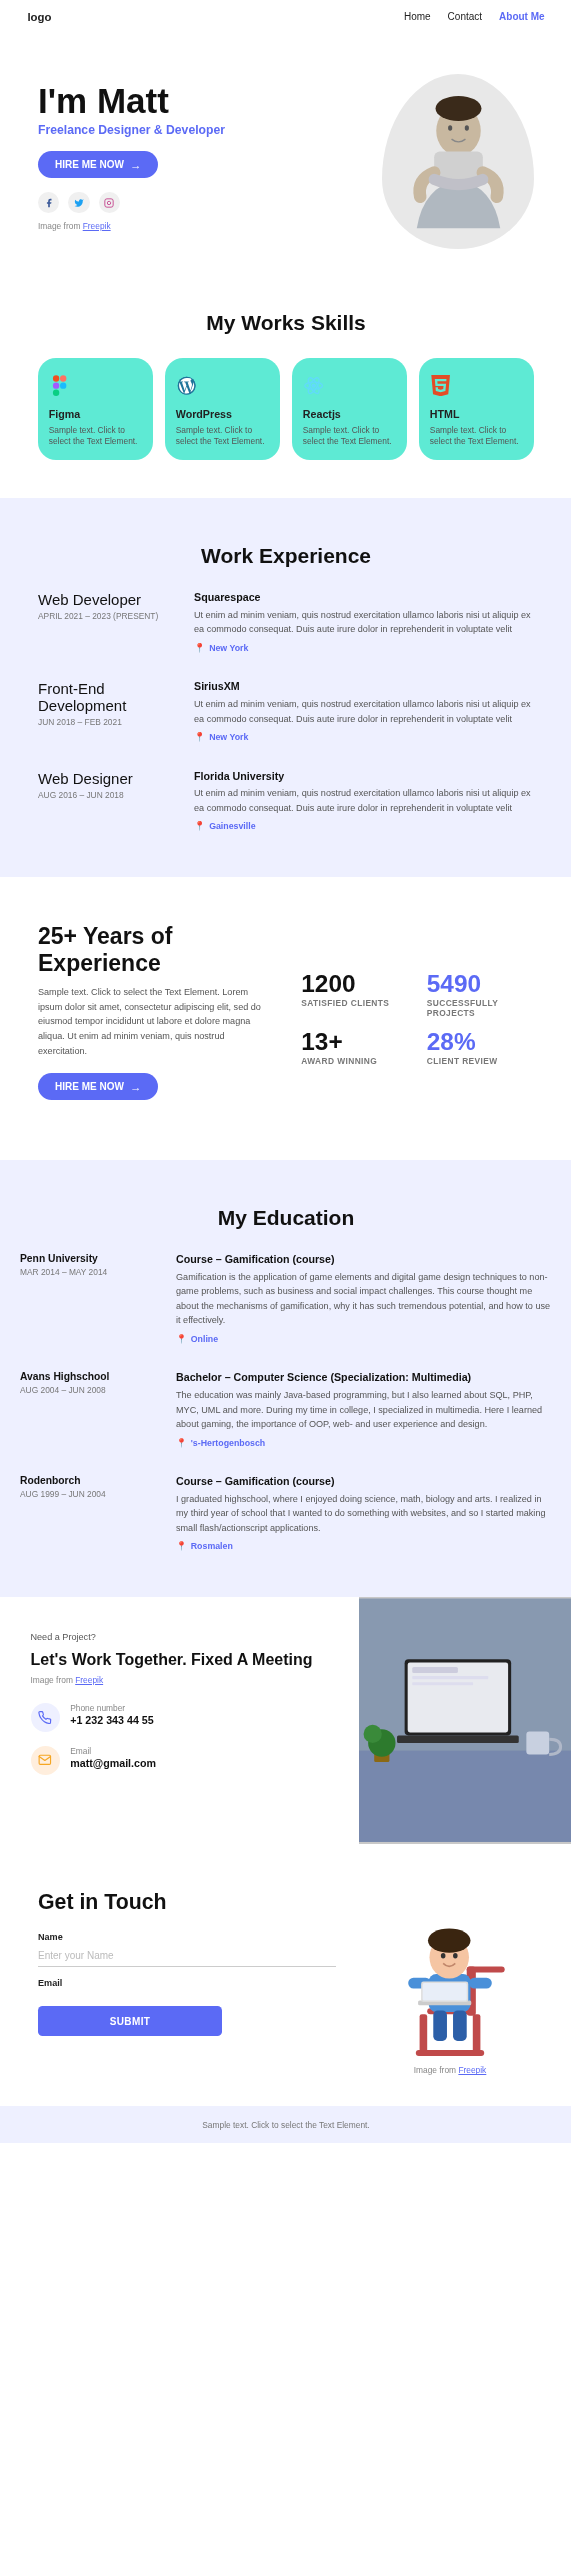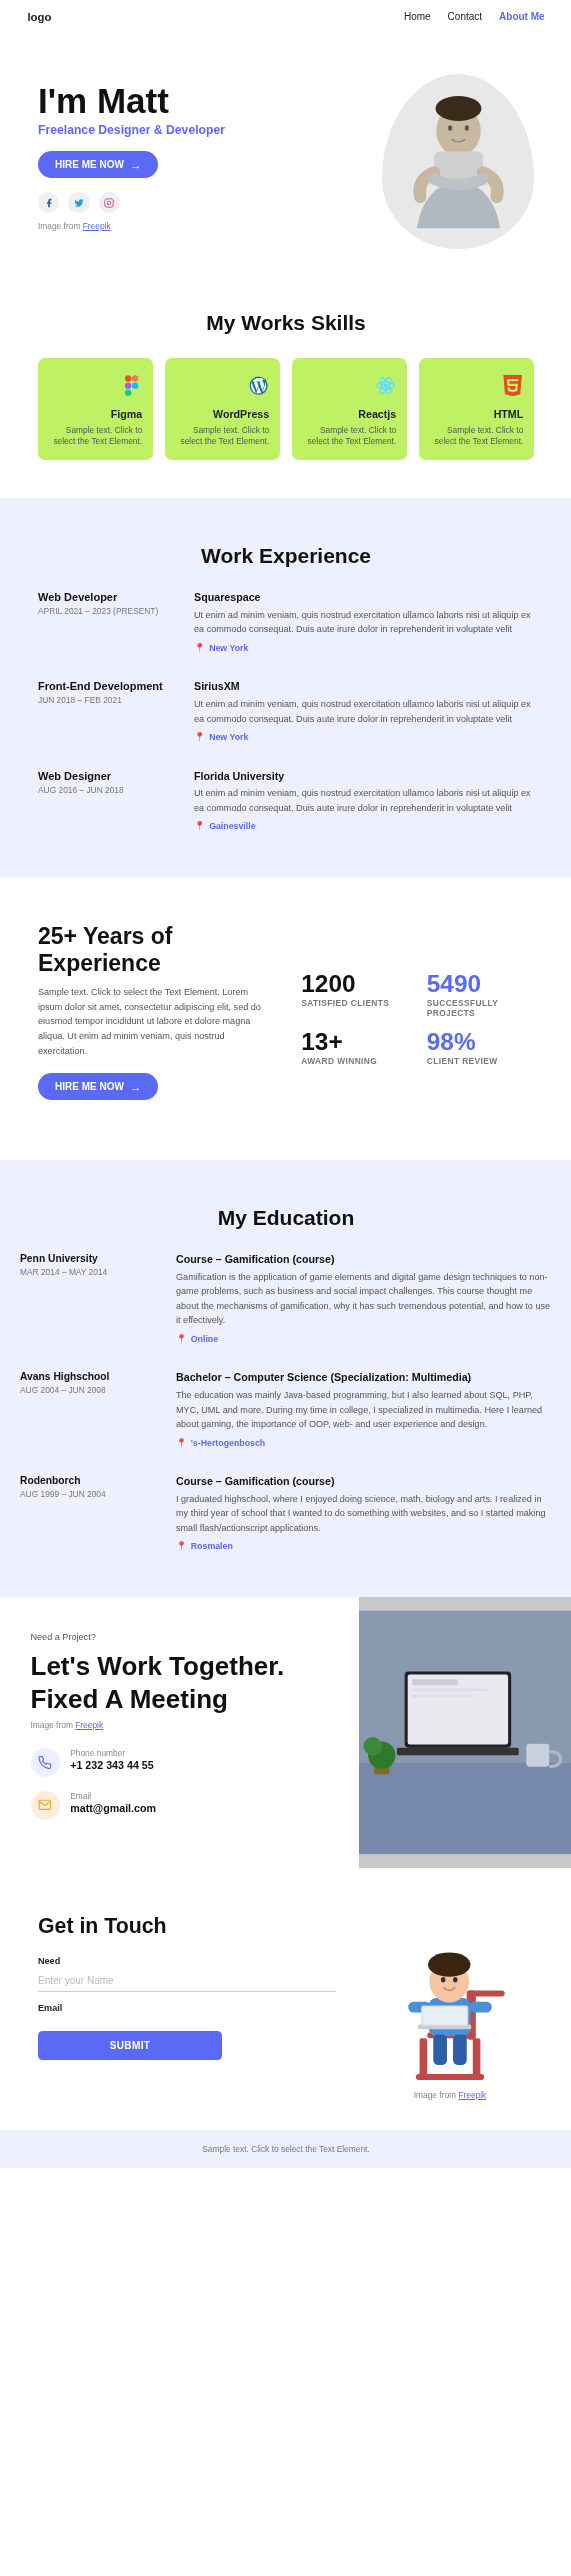--- a/index.html
+++ b/index.html
@@ -19,32 +19,32 @@
     .social-icons { display: flex; gap: 9.1px; margin-bottom: 7.6px; }
     .social-icon { width: 21.3px; height: 21.3px; border-radius: 50%; background: #f0f0f0; display: flex; align-items: center; justify-content: center; font-size: 10px; cursor: pointer; color: #555; }
     .hero-img-wrap { width: 152px; height: 175px; border-radius: 50% 50% 50% 50% / 60% 60% 40% 40%; background: #e8e8e8; overflow: hidden; display: flex; align-items: flex-end; justify-content: center; }
     .image-from { font-size: 8.4px; color: #888; margin-top: 3px; }
     .image-from a { color: #888; }
 
     
     .section-skills { padding: 46px 38px 38px; background: #fff; text-align: center; }
     .section-title { font-size: 21px; font-weight: 700; color: #111; margin-bottom: 23px; }
     .skills-grid { display: grid; grid-template-columns: repeat(4, 1fr); gap: 12.2px; }
-    .skill-card { background: #bef264; border-radius: 7px; padding: 17px 10.7px 12.2px; text-align: right; }
+    .skill-card { background: #5eead4; border-radius: 18px; padding: 17px 10.7px 12.2px; text-align: left; }
     .skill-icon { font-size: 21.3px; margin-bottom: 6.1px; color: #5b6af5; }
     .skill-name { font-weight: 700; font-size: 10.7px; color: #222; margin-bottom: 4.6px; }
     .skill-desc { font-size: 8.4px; color: #555; line-height: 1.4; }
 
     
     .section-work { background: #eef0ff; padding: 46px 38px 46px; }
     .section-work .section-title { text-align: center; }
     .work-items { margin-top: 23px; display: flex; flex-direction: column; gap: 27.4px; }
     .work-item { display: flex; gap: 23px; }
     .work-left { width: 133px; flex-shrink: 0; }
-    .work-left .job-title { font-weight: 700; font-size: 11px; color: #111; margin-bottom: 3px; }
+    .work-left .job-title { font-weight: 400; font-size: 15px; color: #111; margin-bottom: 3px; }
     .work-left .job-date { font-size: 8.4px; color: #777; text-transform: uppercase; font-weight: 500; }
     .work-right { flex: 1; }
     .work-right .company { font-weight: 700; font-size: 10.7px; color: #111; margin-bottom: 4.6px; }
     .work-right .desc { font-size: 9.1px; color: #555; line-height: 1.6; margin-bottom: 6.1px; }
     .location-tag { display: flex; align-items: center; gap: 3.8px; font-size: 8.8px; color: #5b6af5; font-weight: 600; }
     .location-tag .pin { font-size: 9.1px; }
 
     
     .section-stats { display: flex; padding: 46px 38px; gap: 30.5px; background: #fff; }
     .stats-left { flex: 1; }
@@ -65,21 +65,21 @@
     .edu-left .edu-date { font-size: 8.4px; color: #777; text-transform: uppercase; font-weight: 500; }
     .edu-right { flex: 1; }
     .edu-right .course { font-weight: 700; font-size: 10.7px; color: #111; margin-bottom: 4.6px; }
     .edu-right .desc { font-size: 9.1px; color: #555; line-height: 1.6; margin-bottom: 6.1px; }
     .online-tag { display: flex; align-items: center; gap: 3.8px; font-size: 8.8px; color: #5b6af5; font-weight: 600; }
 
     
     .section-cta { display: flex; background: #fff; padding: 0; overflow: hidden; min-height: 213px; }
     .cta-left { flex: 1; background: #fff; padding: 35px 30.5px; }
     .cta-tag { font-size: 9.1px; color: #555; margin-bottom: 7.6px; }
-    .cta-left h2 { font-size: 26px; font-weight: 800; color: #111; line-height: 1.25; margin-bottom: 4.6px; }
+    .cta-left h2 { font-size: 16px; font-weight: 800; color: #111; line-height: 1.25; margin-bottom: 4.6px; }
     .cta-image-from { font-size: 8.4px; color: #888; margin-bottom: 18.3px; }
     .contact-item { display: flex; align-items: flex-start; gap: 10.7px; margin-bottom: 13.7px; }
     .contact-icon-wrap { width: 29px; height: 29px; border-radius: 50%; display: flex; align-items: center; justify-content: center; font-size: 13.7px; flex-shrink: 0; }
     .contact-icon-wrap.phone { background: #eef0ff; color: #5b6af5; }
     .contact-icon-wrap.email { background: #ffeedd; color: #f5a623; }
     .contact-label { font-size: 8.4px; color: #888; font-weight: 500; margin-bottom: 1.5px; }
     .contact-value { font-size: 10.7px; font-weight: 700; color: #111; }
     .cta-right { width: 213px; flex-shrink: 0; background: #c8c8c8; overflow: hidden; position: relative; }
 
     
@@ -287,21 +287,21 @@
     </div>
     <div class="stat-item">
       <div class="stat-num blue">5490</div>
       <div class="stat-label">SUCCESSFULLY PROJECTS</div>
     </div>
     <div class="stat-item">
       <div class="stat-num">13+</div>
       <div class="stat-label">AWARD WINNING</div>
     </div>
     <div class="stat-item">
-      <div class="stat-num blue">98%</div>
+      <div class="stat-num blue">28%</div>
       <div class="stat-label">CLIENT REVIEW</div>
     </div>
   </div>
 </section>
 
 <section class="section-education">
   <h2 class="section-title">My Education</h2>
   <div class="edu-items">
 
     <div class="edu-item">
@@ -407,21 +407,21 @@
       <ellipse cx="30" cy="190" rx="18" ry="18" fill="#2d7a2d"></ellipse>
       <ellipse cx="18" cy="178" rx="12" ry="12" fill="#3a8a3a"></ellipse>
     </svg>
   </div>
 </section>
 
 <section class="section-contact">
   <div class="contact-form">
     <h2>Get in Touch</h2>
     <div class="form-group">
-      <label class="form-label">Need</label>
+      <label class="form-label">Name</label>
       <input class="form-input" type="text" placeholder="Enter your Name" style="">
     </div>
     <div class="form-group">
       <label class="form-label">Email</label>
     </div>
     <button class="submit-btn">SUBMIT</button>
   </div>
   <div class="contact-illustration">
     <div style="text-align:center;">
       

